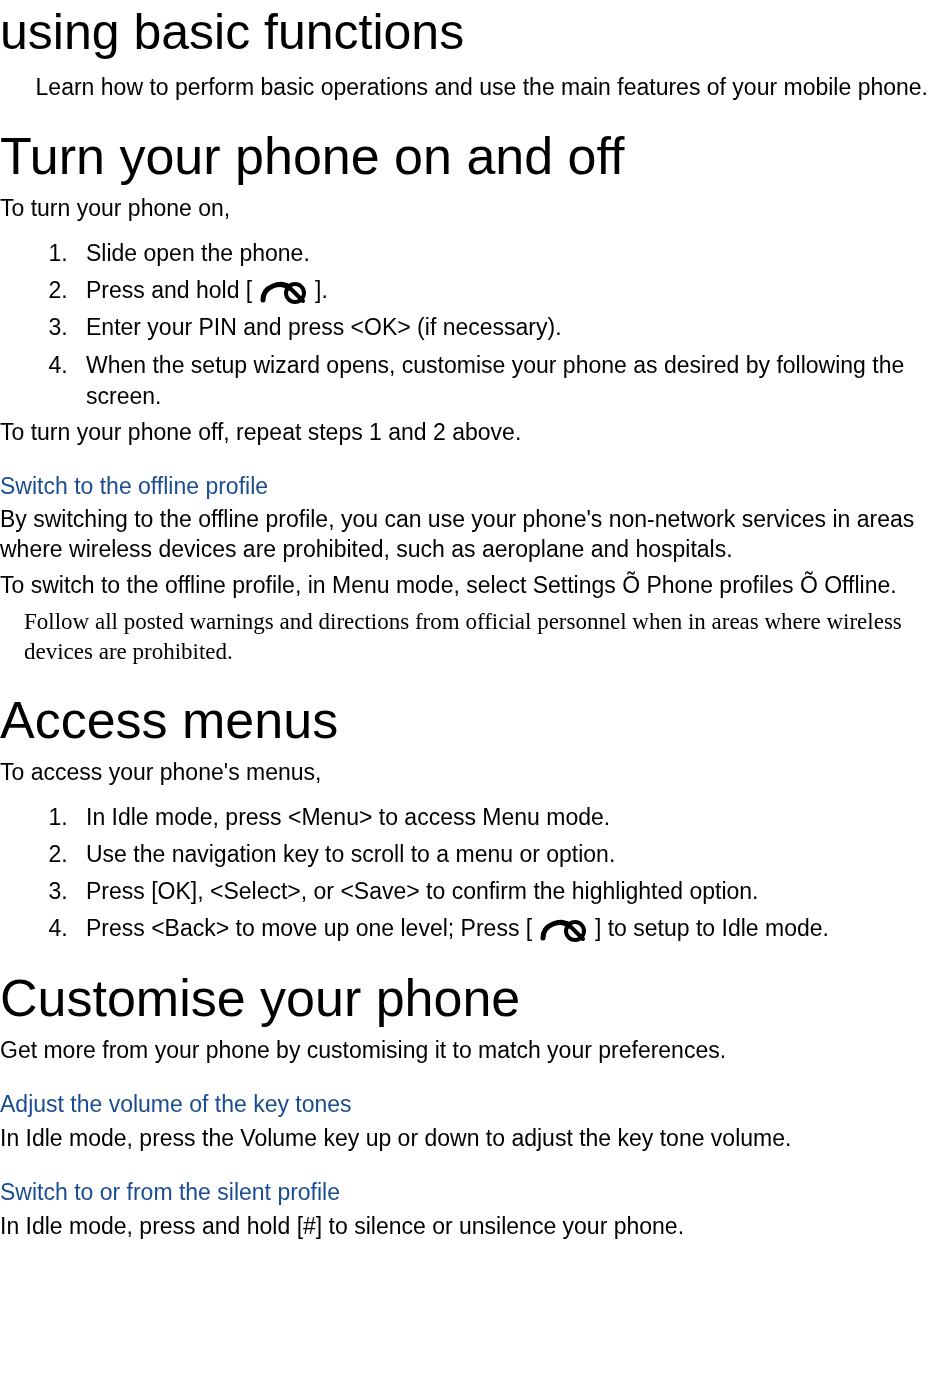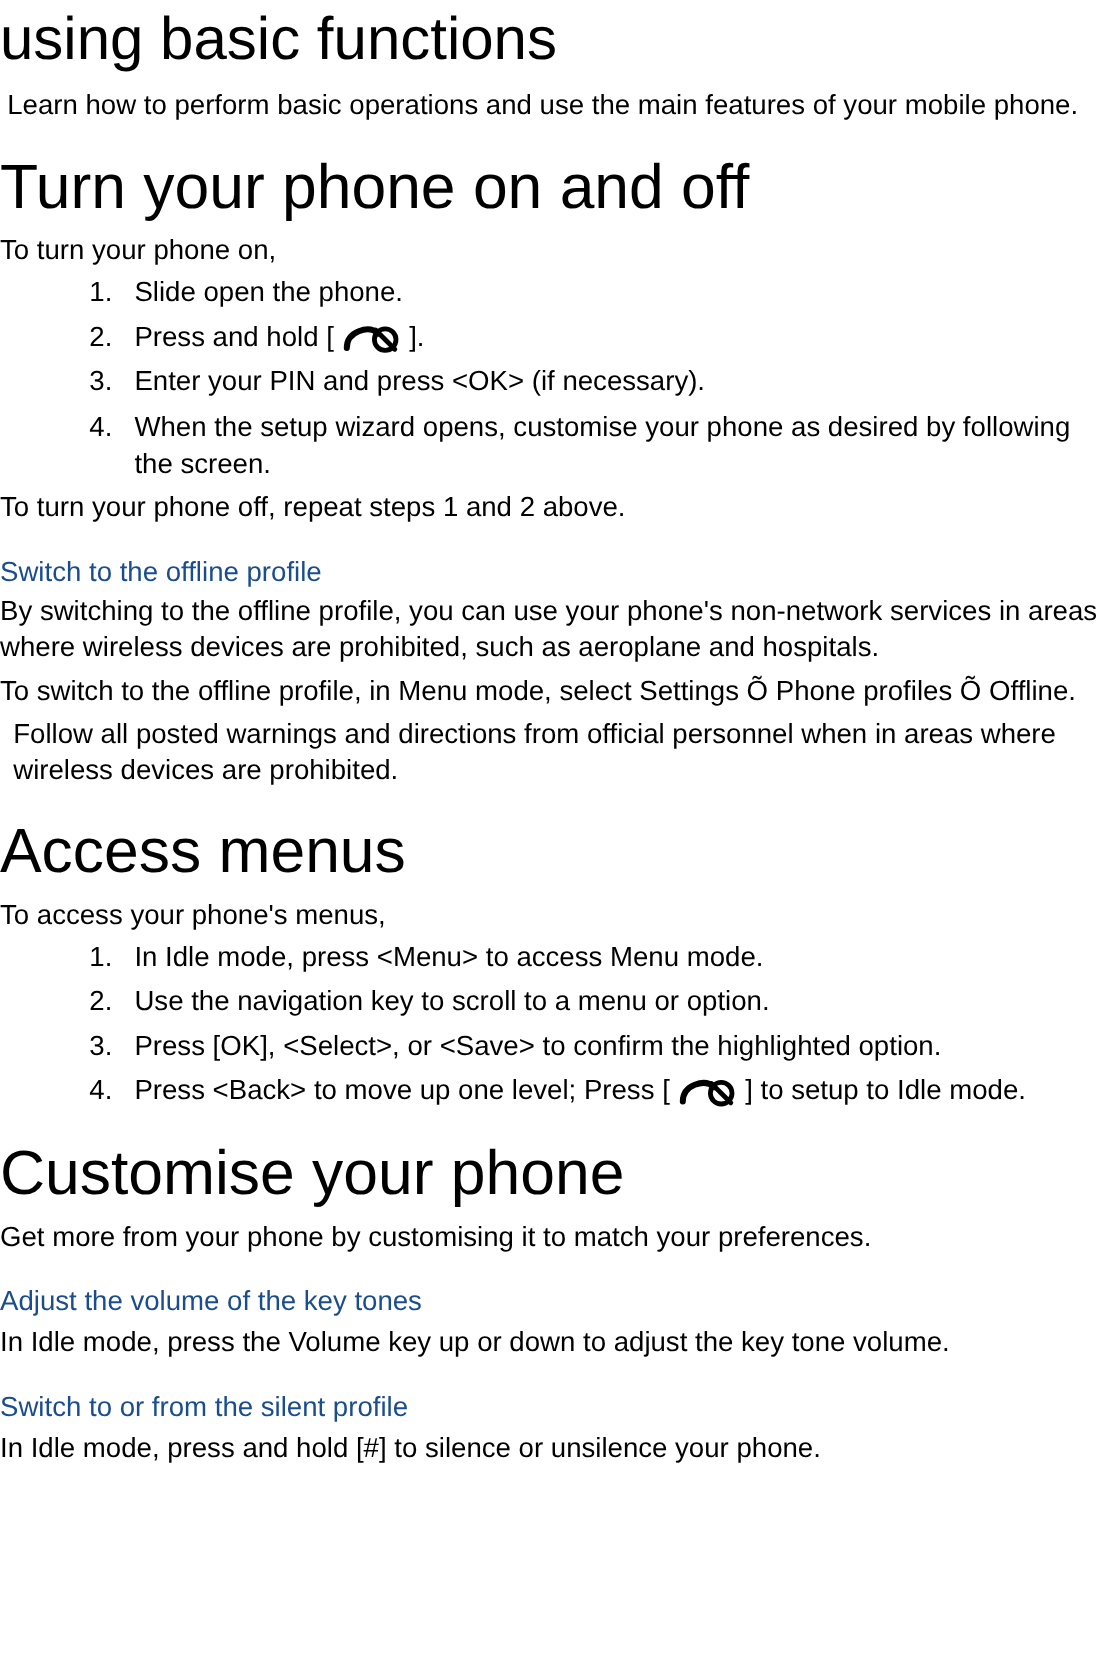--- a/index.html
+++ b/index.html
@@ -22,34 +22,35 @@
       margin-bottom: 8px;
     }
     h2 {
       font-size: 52px;
       font-weight: normal;
       margin-top: 20px;
       margin-bottom: 4px;
     }
     .intro {
       margin-bottom: 20px;
+      text-align: right;
     }
     .body-text {
       margin-bottom: 4px;
     }
     .sub-heading {
       color: #1a4d8f;
       font-size: 23px;
       margin-top: 24px;
       margin-bottom: 4px;
     }
     ol {
       list-style-position: outside;
-      padding-left: 100px;
-      margin-top: 4px;
+      padding-left: 74px;
+      margin-top: 14px;
       margin-bottom: 4px;
     }
     ol li {
       padding-left: 12px;
       margin-bottom: 6px;
       line-height: 1.35;
     }
     .icon-inline {
       display: inline-block;
       vertical-align: middle;
@@ -57,21 +58,22 @@
       height: 28px;
       position: relative;
     }
     .icon-inline svg {
       width: 100%;
       height: 100%;
     }
     .note {
       margin-top: 6px;
       margin-bottom: 20px;
-      padding-left: 11px;
+      padding-left: 24px;
+      font-family: Liberation Serif, serif;
     }
     .spaced-before {
       padding-left: 6px;
     }
   </style>
 </head>
 <body>
 
 <h1>using basic functions</h1>
 <p class="intro spaced-before"> Learn how to perform basic operations and use the main features of your mobile phone.</p>

